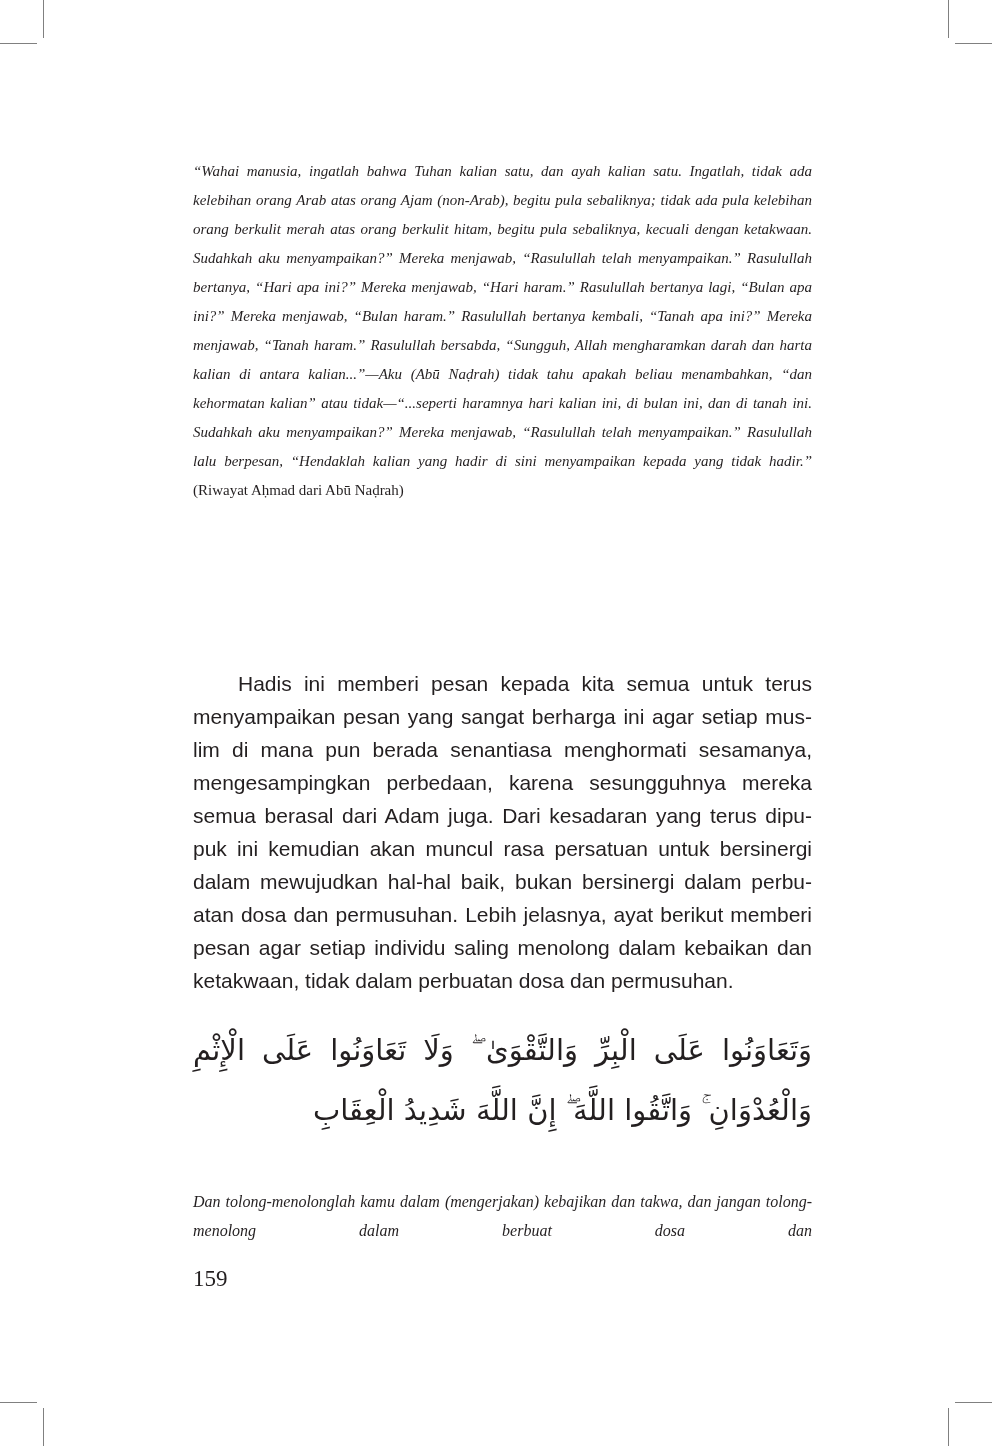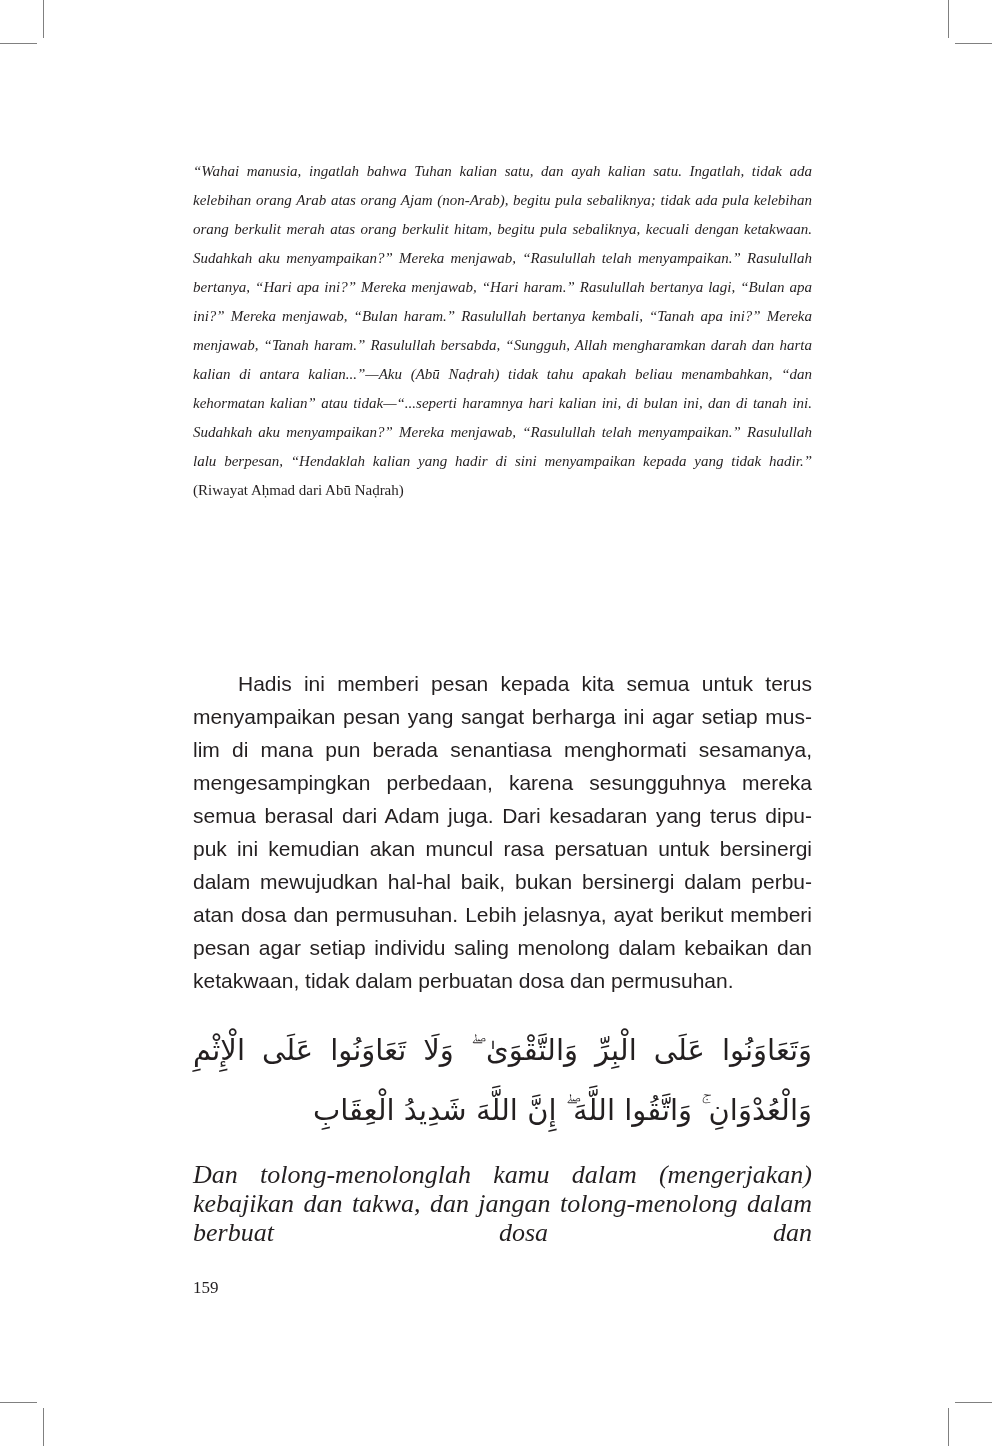--- a/index.html
+++ b/index.html
@@ -28,34 +28,34 @@
     position: absolute;
     left: 193px; width: 619px; top: 1020px;
     font-family: "DejaVu Sans", sans-serif;
     font-size: 29px;
     line-height: 60px;
     direction: rtl;
     text-align: justify;
     text-align-last: right;
   }
   .translation {
-    top: 1160px;
+    top: 1187px;
     font-family: "Liberation Serif", "DejaVu Serif", serif;
     font-style: italic;
-    font-size: 26px;
+    font-size: 16px;
     line-height: 29px;
     text-align: justify;
     text-align-last: justify;
   }
   .footer {
     position: absolute; left: 193px; width: 619px; top: 1266px;
     font-family: "DejaVu Sans", sans-serif; font-size: 15.5px;
     display: flex; justify-content: space-between; align-items: baseline;
   }
-  .footer .page-num { font-family: "Liberation Serif", serif; font-size: 17px; margin-top: 12px; }
+  .footer .page-num { font-family: "Liberation Serif", serif; font-size: 23px; }
 </style>
 </head>
 <body>
 
 <div class="crop" style="left:43px;top:0;width:1px;height:38px;"></div>
 <div class="crop" style="left:0;top:43px;width:37px;height:1px;"></div>
 <div class="crop" style="left:948px;top:0;width:1px;height:38px;"></div>
 <div class="crop" style="left:955px;top:43px;width:37px;height:1px;"></div>
 <div class="crop" style="left:0;top:1402px;width:37px;height:1px;"></div>
 <div class="crop" style="left:43px;top:1408px;width:1px;height:38px;"></div>

